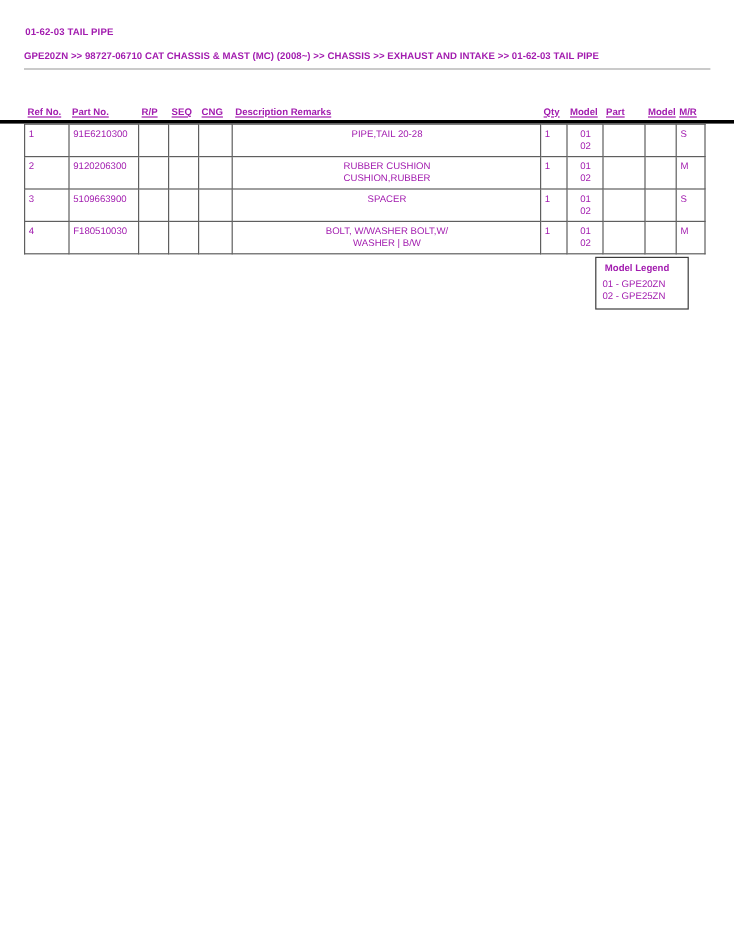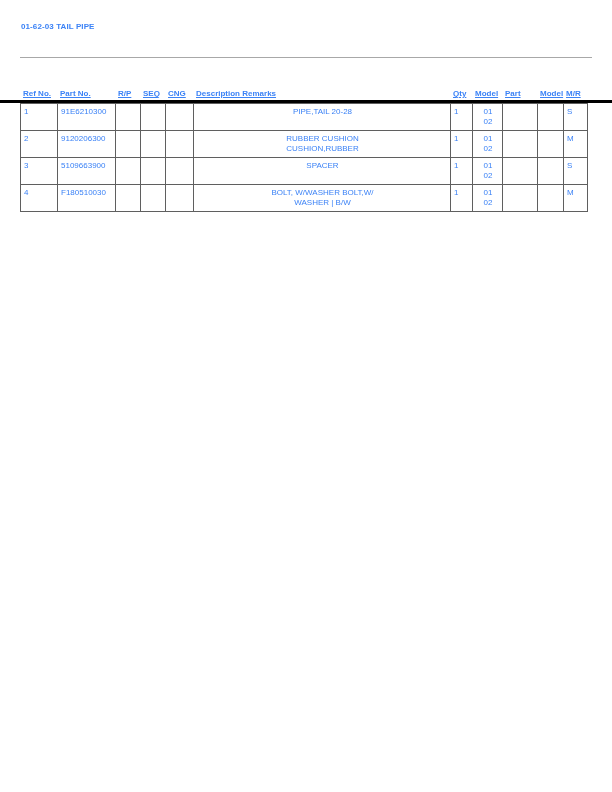--- a/index.html
+++ b/index.html
@@ -1,19 +1,19 @@
 <!DOCTYPE html>
 <html style="--rule-light: #a8a8a8; --rule-thick: #000000; --grid: #5f5f5f; --legend-border: #3c3c3c;"><head>
 <meta charset="utf-8">
 <style>
   * { margin:0; padding:0; box-sizing:border-box; }
   html,body { background:#ffffff; }
   .page {
     position:relative; width:612px; height:792px; background:#fff;
-    font-family:"Liberation Sans", sans-serif; color:#3b82f6; overflow:hidden;
+    font-family:"Liberation Sans", sans-serif; color:#a21caf; overflow:hidden;
   }
   .title {
     position:absolute; left:21px; top:22px;
     font-size:8px; font-weight:bold; white-space:nowrap; letter-spacing:.1px;
   }
   .breadcrumb {
     position:absolute; left:20px; top:42px;
     font-size:8px; font-weight:bold; white-space:nowrap; letter-spacing:.05px;
   }
   .rule-light {
@@ -49,20 +49,21 @@
   .legend-item  { font-size:8px; line-height:10px; white-space:nowrap; }
   .cell-line { min-height:0;text-align:center; }
 </style>
 </head>
 <body>
 
 <div class="page">
 
   <div class="title">01-62-03 TAIL PIPE</div>
 
+  <div class="breadcrumb">GPE20ZN &gt;&gt; 98727-06710 CAT CHASSIS &amp; MAST (MC) (2008~) &gt;&gt; CHASSIS &gt;&gt; EXHAUST AND INTAKE &gt;&gt; 01-62-03 TAIL PIPE</div>
 
   <div class="rule-light"></div>
 
   <table class="hdr-table">
     <colgroup>
       <col style="width:37px">
         <col style="width:58px">
         <col style="width:25px">
       <col style="width:25px">
         <col style="width:28px">
@@ -183,14 +184,19 @@
         <div class="cell-line">01</div>
         <div class="cell-line">02</div>
       </td>
       <td></td>
       <td></td>
       <td>M</td>
     </tr>
   </tbody>
     </table>
 
+  <div class="legend">
+    <div class="legend-title">Model Legend</div>
+    <div class="legend-item">01 - GPE20ZN</div>
+    <div class="legend-item">02 - GPE25ZN</div>
+  </div>
 
 </div>
 
 </body></html>

